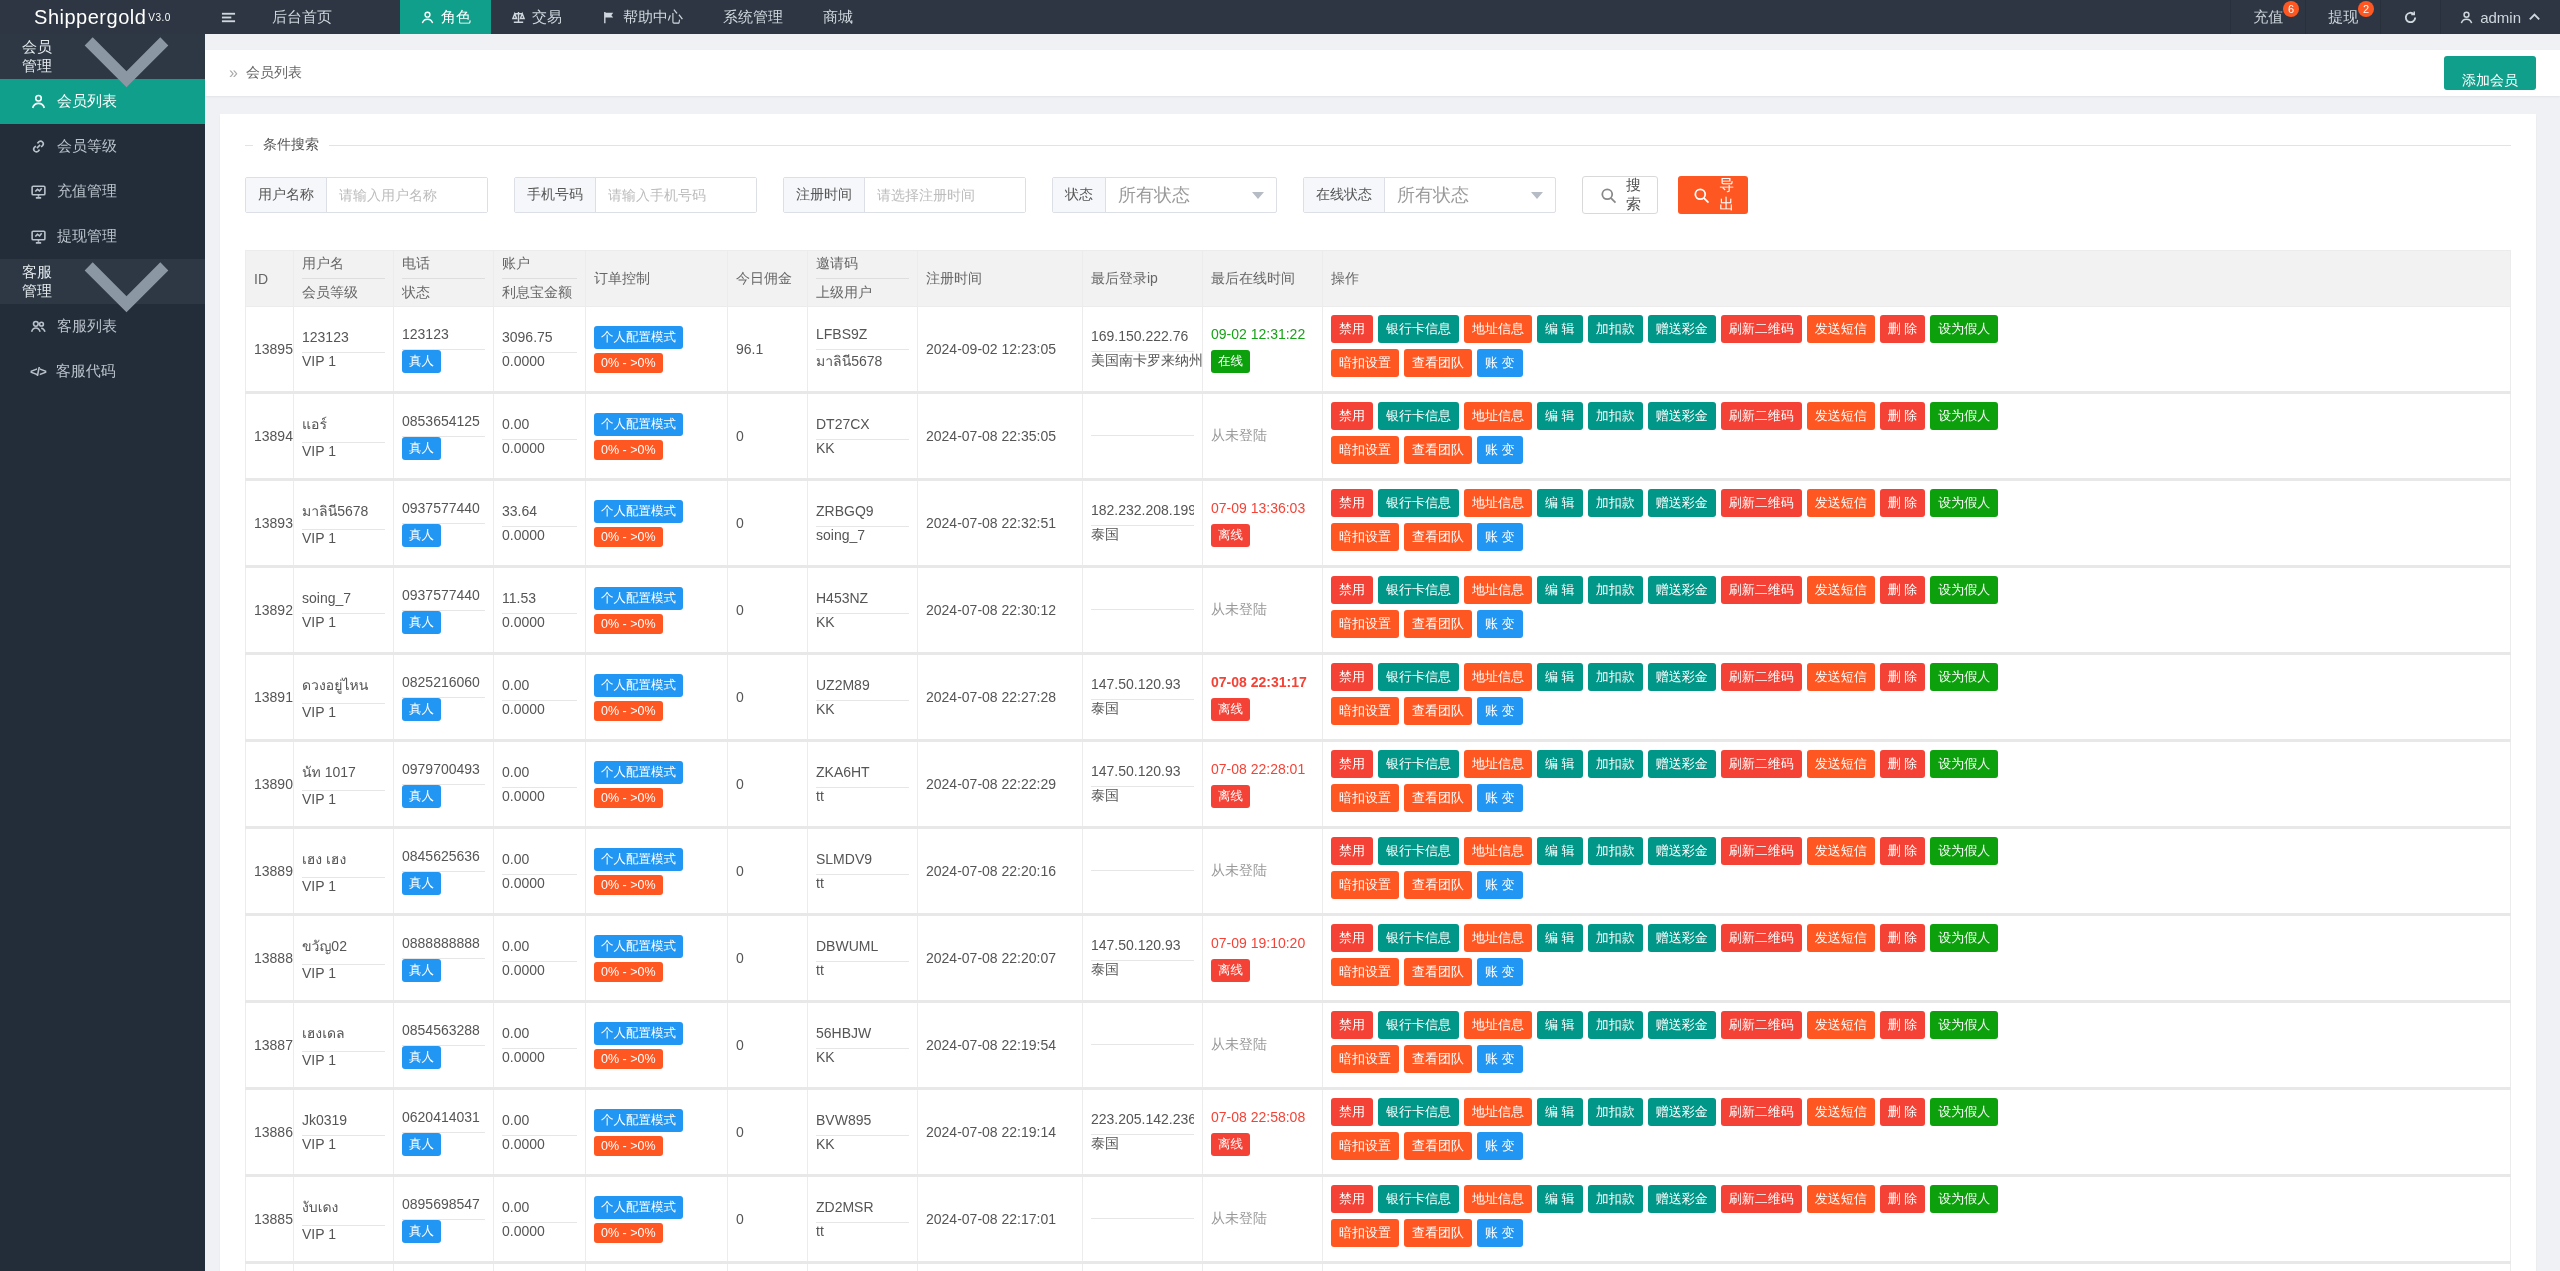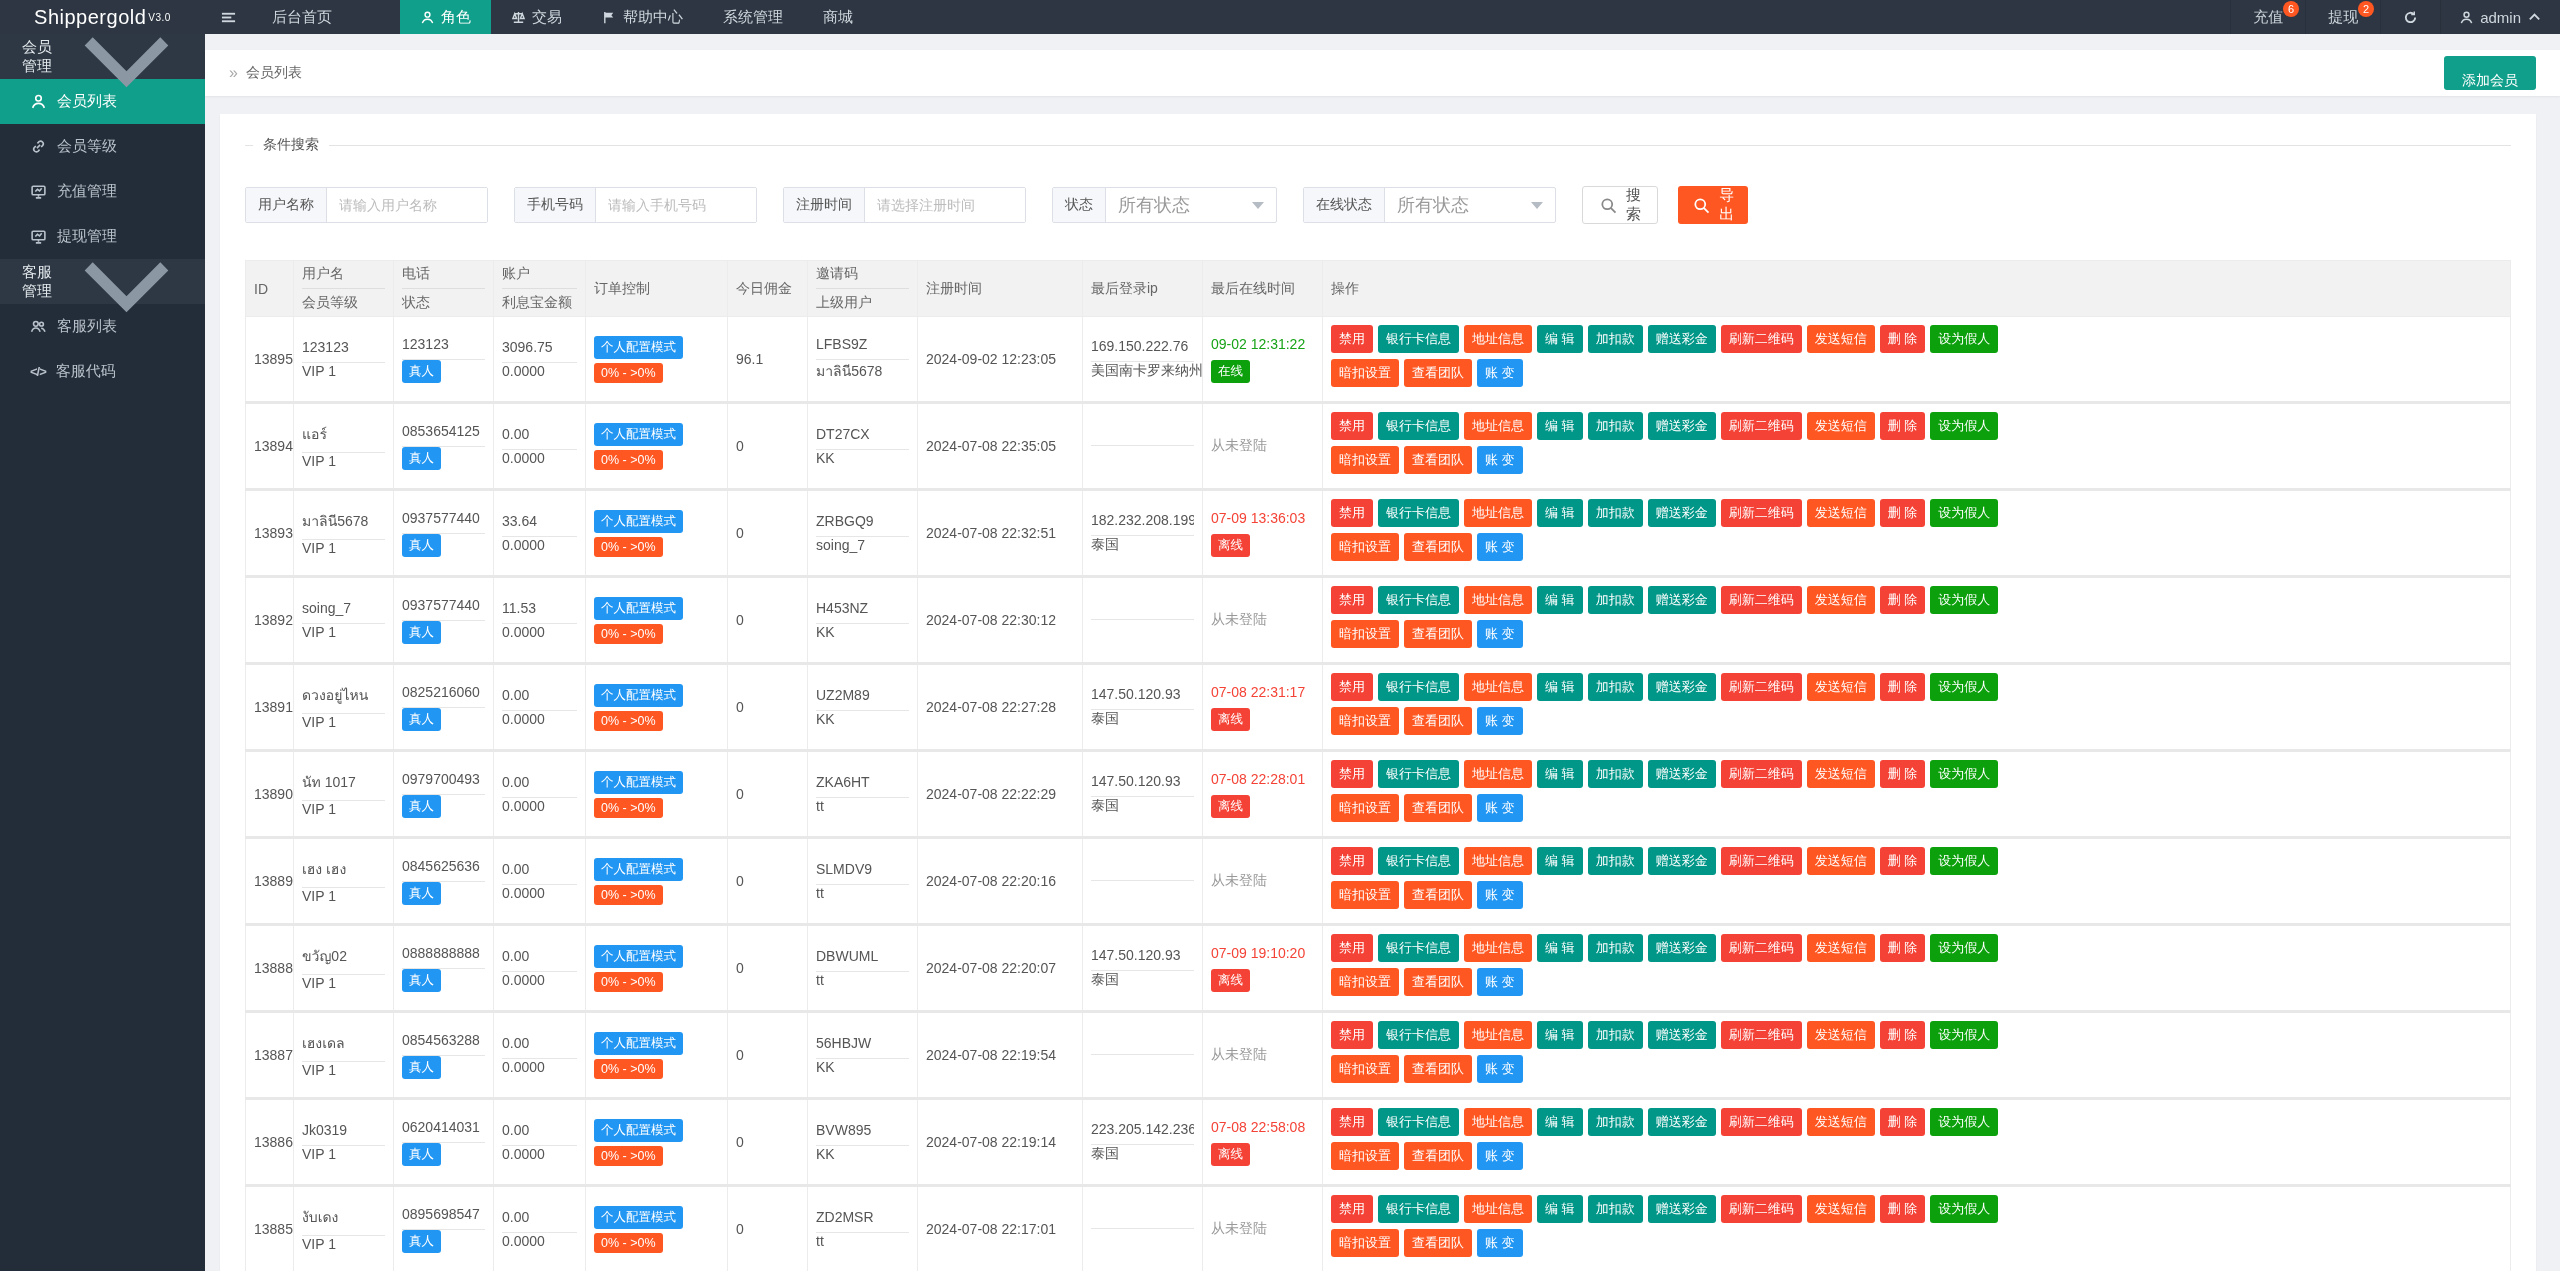--- a/index.html
+++ b/index.html
@@ -42,21 +42,21 @@
   .breadcrumb { display:flex; align-items:center; gap:8px; color:#666; font-size:14px; }
   .crumb-sep { color:#aaa; font-size:16px; }
   .add-btn { background:#0f9f8a; color:#fff; border:none; border-radius:3px; height:34px;
     padding:16px 18px; font-size:14px; cursor:pointer; }
 
   .card { margin:18px 24px 0 15px; background:#fff; height:1160px; overflow:hidden; padding:22px 25px; box-shadow:0 1px 2px rgba(0,0,0,.05); }
 
   
   fieldset.search-fs { border:none; border-top:1px solid #e3e3e3; padding-top:18px; }
   fieldset.search-fs legend { color:#555; font-size:14px; padding:0 10px; margin-left:8px; }
-  .filter-row { display:flex; align-items:center; gap:26px; margin-top:14px; }
+  .filter-row { display:flex; align-items:center; gap:26px; margin-top:4px; }
   .fgroup { display:flex; align-items:stretch; height:36px; border:1px solid #dcdfe6; border-radius:2px; background:#fff; }
   .flabel { background:#f5f7fa; color:#555; font-size:14px; display:flex; align-items:center;
     padding:0 12px; border-right:1px solid #dcdfe6; white-space:nowrap; }
   .fgroup input { border:none; outline:none; padding:0 12px; font-size:14px; color:#333; width:160px;
     font-family:"Liberation Sans","DejaVu Sans",sans-serif; }
   .fgroup input::placeholder { color:#bcbcbc; }
   .fselect { display:flex; align-items:center; justify-content:space-between; width:170px; padding:0 12px;
     color:#9a9a9a; font-size:18px; cursor:pointer; }
   .caret-down { width:0; height:0; border-left:6px solid transparent; border-right:6px solid transparent;
     border-top:7px solid #b6bcc4; }
@@ -482,21 +482,21 @@
             <td>0</td>
             <td>
               <div class="l1">UZ2M89</div>
               <div class="l2">KK</div>
             </td>
             <td>2024-07-08 22:27:28</td>
             <td>
               <div class="l1">147.50.120.93</div>
               <div class="l2">泰国</div>
             </td>
-            <td><div class="t-red" style="margin-bottom: 8px;">07-08 22:31:17</div><span class="badge b-red">离线</span></td>
+            <td><div class="t-red" style="margin-bottom: 8px; font-weight: bold;">07-08 22:31:17</div><span class="badge b-red">离线</span></td>
             <td class="actions">
               <div><button class="abtn b-red">禁用</button><button class="abtn b-teal">银行卡信息</button><button class="abtn b-orange">地址信息</button><button class="abtn b-teal">编 辑</button><button class="abtn b-teal">加扣款</button><button class="abtn b-teal">赠送彩金</button><button class="abtn b-red">刷新二维码</button><button class="abtn b-orange">发送短信</button><button class="abtn b-red">删 除</button><button class="abtn b-green">设为假人</button></div>
               <div><button class="abtn b-orange">暗扣设置</button><button class="abtn b-orange">查看团队</button><button class="abtn b-blue">账 变</button></div>
             </td>
           </tr>
           <tr class="data-row">
             <td>13890</td>
             <td>
               <div class="l1">นัท 1017</div>
               <div class="l2">VIP 1</div>

